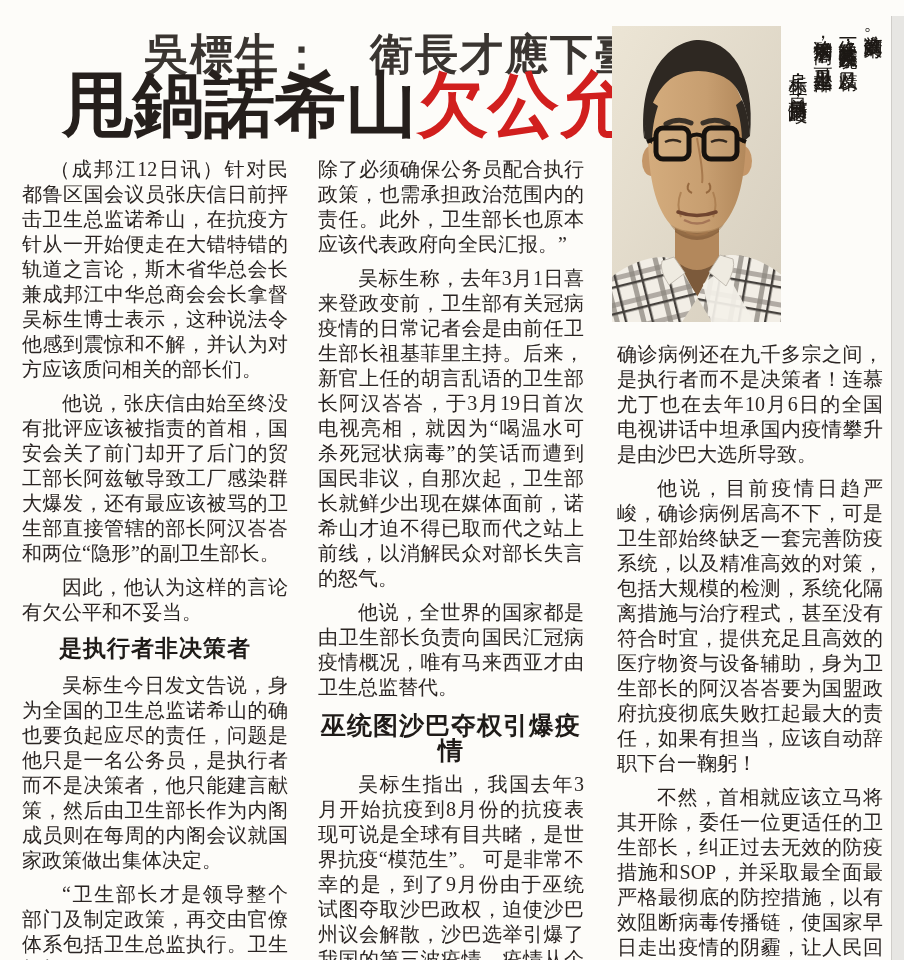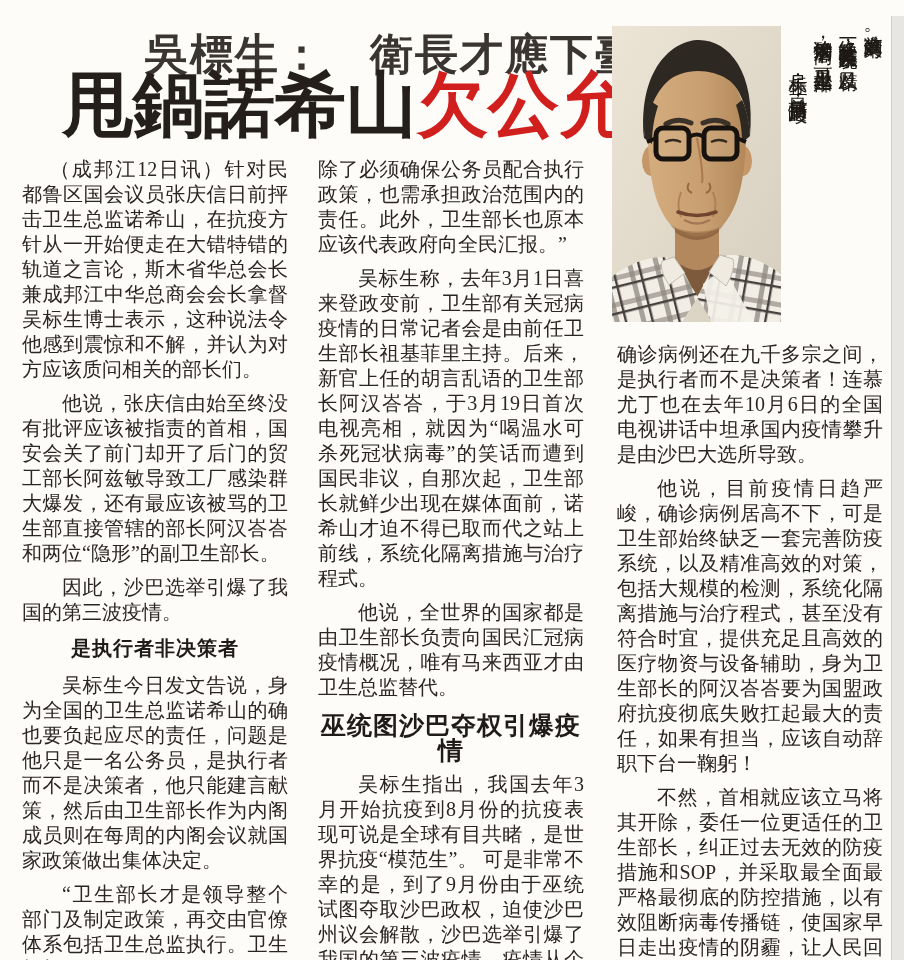--- a/index.html
+++ b/index.html
@@ -27,21 +27,21 @@
   }
   .col-1{left:13px;top:148px;}
   .col-2{left:309px;top:148px;}
   .col-3{left:608px;top:333px;}
   .p{margin:9px;text-indent:2em;}
   .p.first-graf{text-indent:1.4em;}
   .p.cont{text-indent:0;}
   .h2{
     margin:11px 0 12px;text-align:center;
     font-family:"Liberation Sans","DejaVu Sans",sans-serif;
-    font-weight:900;font-size:20px;color:#1f1b18;letter-spacing:1px;
+    font-weight:900;font-size:23px;color:#1f1b18;letter-spacing:1px;
   }
   .col-2 .h2{font-size:25px;letter-spacing:1px;margin:13px 0 8px;}
   
   .photo{
     position:absolute;left:612px;top:26px;width:169px;height:296px;overflow:hidden;
   }
   .photo svg{display:block;width:100%;height:100%;}
   
   .cap{
     position:absolute;writing-mode:vertical-rl;text-orientation:mixed;
@@ -64,29 +64,29 @@
 <div class="page">
 
   <div class="kicker">吳標生：　衛長才應下臺</div>
   <div class="headline">
     <span class="hl-black">甩鍋諾希山</span><span class="hl-red">欠公允</span>
   </div>
 
   <div class="col col-1">
     <p class="p first-graf">（成邦江12日讯）针对民都鲁区国会议员张庆信日前抨击卫生总监诺希山，在抗疫方针从一开始便走在大错特错的轨道之言论，斯木省华总会长兼成邦江中华总商会会长拿督吴标生博士表示，这种说法令他感到震惊和不解，并认为对方应该质问相关的部长们。</p>
     <p class="p">他说，张庆信由始至终没有批评应该被指责的首相，国安会关了前门却开了后门的贸工部长阿兹敏导致工厂感染群大爆发，还有最应该被骂的卫生部直接管辖的部长阿汉峇峇和两位“隐形”的副卫生部长。</p>
-    <p class="p">因此，沙巴选举引爆了我国的第三波疫情。</p>
+    <p class="p">因此，他认为这样的言论有欠公平和不妥当。</p>
     <h2 class="h2">是执行者非决策者</h2>
     <p class="p">吴标生今日发文告说，身为全国的卫生总监诺希山的确也要负起应尽的责任，问题是他只是一名公务员，是执行者而不是决策者，他只能建言献策，然后由卫生部长作为内阁成员则在每周的内阁会议就国家政策做出集体决定。</p>
     <p class="p">“卫生部长才是领导整个部门及制定政策，再交由官僚体系包括卫生总监执行。卫生部长</p>
   </div>
 
   <div class="col col-2">
     <p class="p cont">除了必须确保公务员配合执行政策，也需承担政治范围内的责任。此外，卫生部长也原本应该代表政府向全民汇报。”</p>
-    <p class="p">吴标生称，去年3月1日喜来登政变前，卫生部有关冠病疫情的日常记者会是由前任卫生部长祖基菲里主持。后来，新官上任的胡言乱语的卫生部长阿汉峇峇，于3月19日首次电视亮相，就因为“喝温水可杀死冠状病毒”的笑话而遭到国民非议，自那次起，卫生部长就鲜少出现在媒体面前，诺希山才迫不得已取而代之站上前线，系统化隔离措施与治疗程式。</p>
+    <p class="p">吴标生称，去年3月1日喜来登政变前，卫生部有关冠病疫情的日常记者会是由前任卫生部长祖基菲里主持。后来，新官上任的胡言乱语的卫生部长阿汉峇峇，于3月19日首次电视亮相，就因为“喝温水可杀死冠状病毒”的笑话而遭到国民非议，自那次起，卫生部长就鲜少出现在媒体面前，诺希山才迫不得已取而代之站上前线，以消解民众对部长失言的怒气。</p>
     <p class="p">他说，全世界的国家都是由卫生部长负责向国民汇冠病疫情概况，唯有马来西亚才由卫生总监替代。</p>
     <h2 class="h2">巫统图沙巴夺权引爆疫情</h2>
     <p class="p">吴标生指出，我国去年3月开始抗疫到8月份的抗疫表现可说是全球有目共睹，是世界抗疫“模范生”。 可是非常不幸的是，到了9月份由于巫统试图夺取沙巴政权，迫使沙巴州议会解散，沙巴选举引爆了我国的第三波疫情，疫情从个位数确诊病例突然充满活力的飙升，一直到了现今单日</p>
   </div>
 
   <div class="col col-3">
     <p class="p cont">确诊病例还在九千多宗之间，是执行者而不是决策者！连慕尤丁也在去年10月6日的全国电视讲话中坦承国内疫情攀升是由沙巴大选所导致。</p>
     <p class="p">他说，目前疫情日趋严峻，确诊病例居高不下，可是卫生部始终缺乏一套完善防疫系统，以及精准高效的对策，包括大规模的检测，系统化隔离措施与治疗程式，甚至没有符合时宜，提供充足且高效的医疗物资与设备辅助，身为卫生部长的阿汉峇峇要为国盟政府抗疫彻底失败扛起最大的责任，如果有担当，应该自动辞职下台一鞠躬！</p>
     <p class="p">不然，首相就应该立马将其开除，委任一位更适任的卫生部长，纠正过去无效的防疫措施和SOP，并采取最全面最严格最彻底的防控措施，以有效阻断病毒传播链，使国家早日走出疫情的阴霾，让人民回归正常美好的生活。</p>
   </div>

